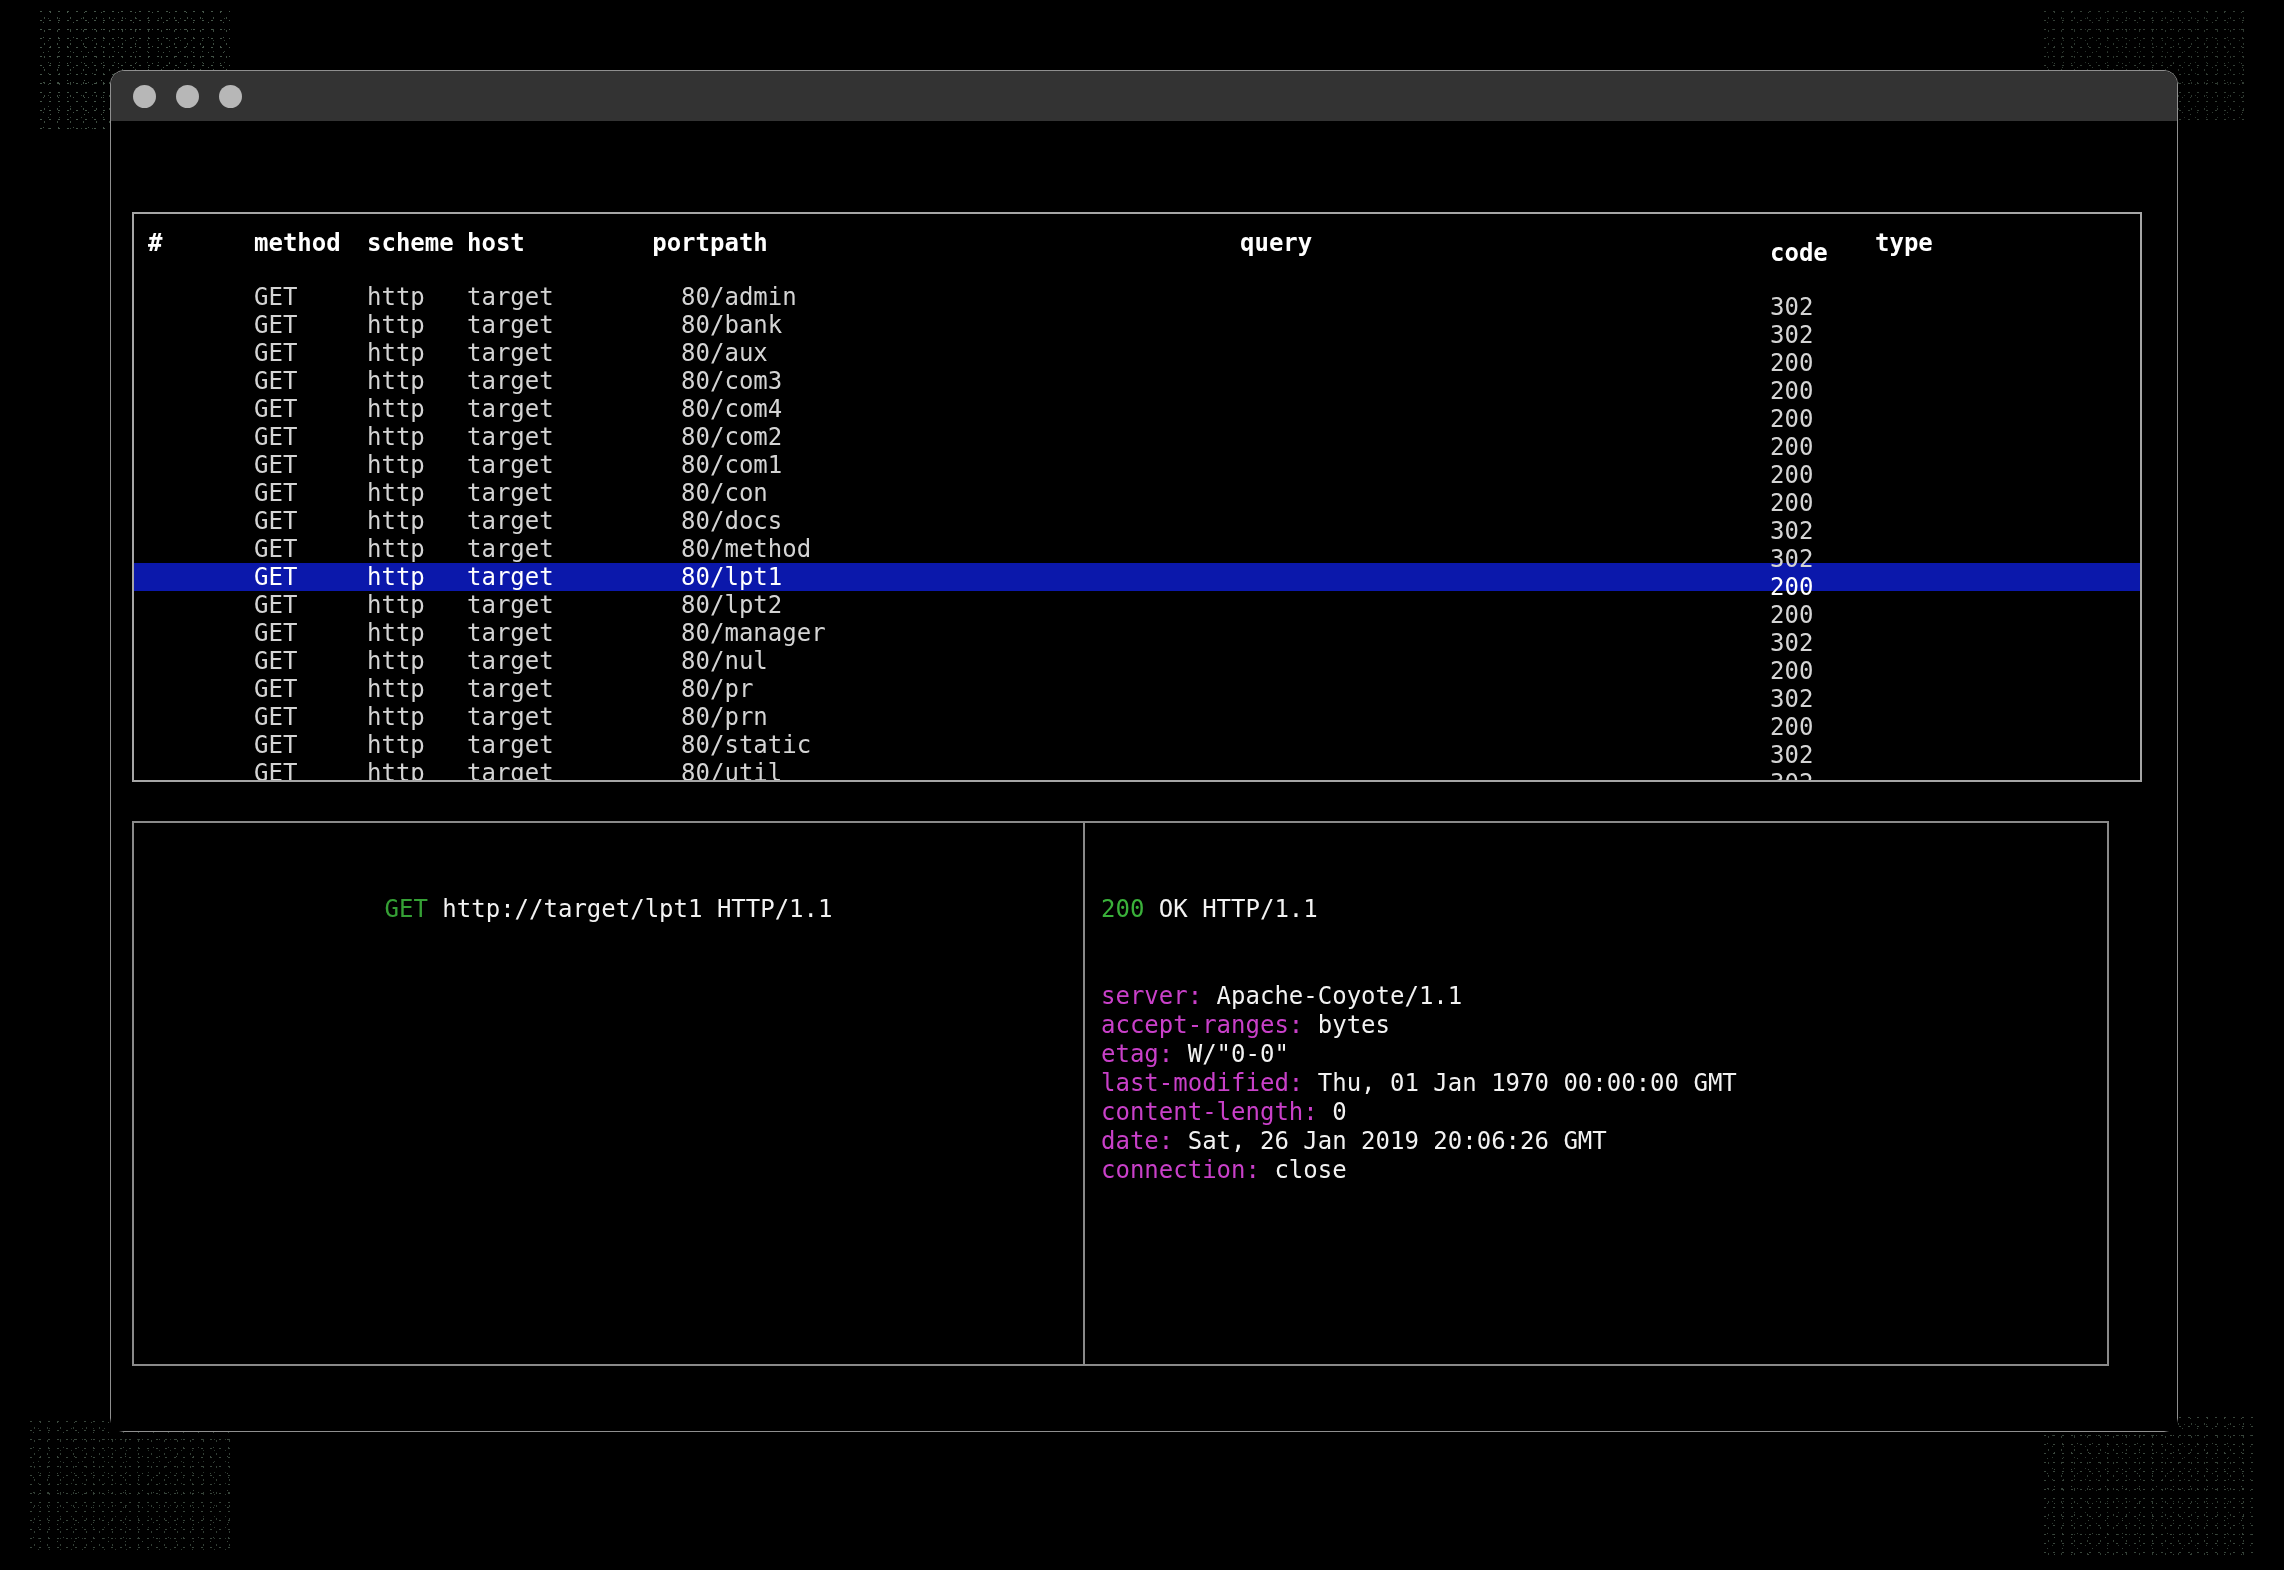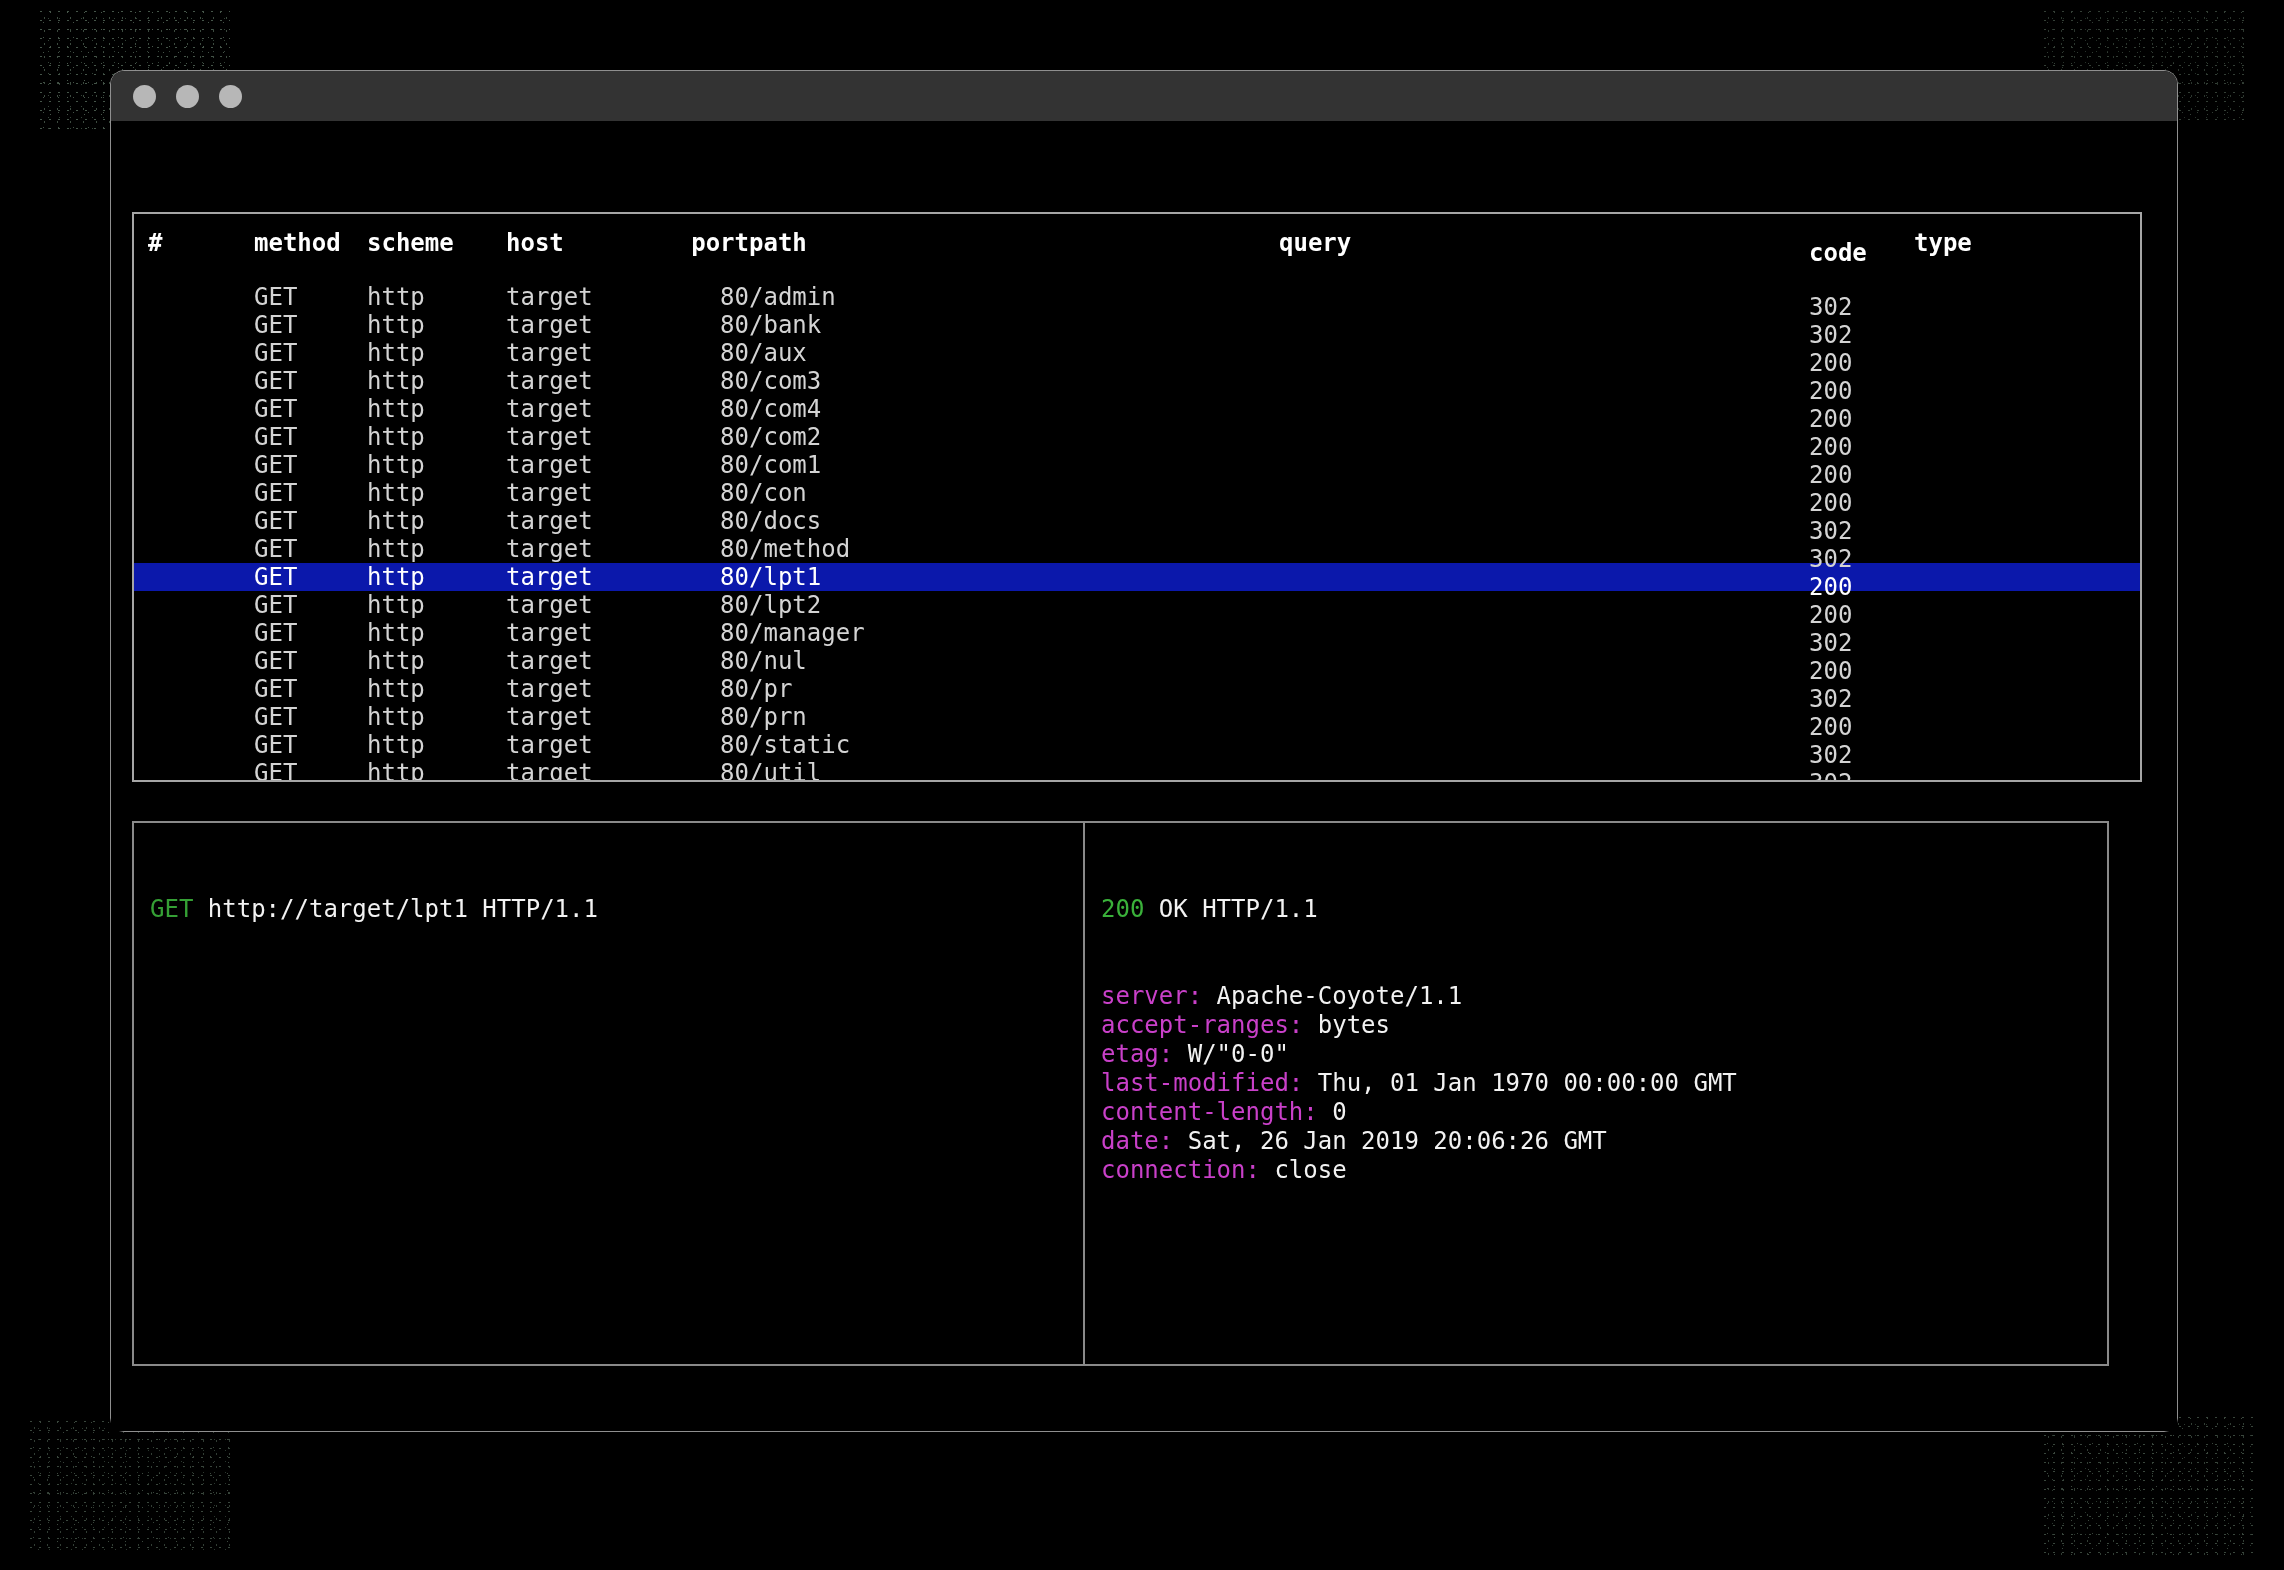--- a/index.html
+++ b/index.html
@@ -112,21 +112,21 @@
   }
   .row.selected {
     background: #0b18ab;
     color: #ffffff;
   }
 
   
   .c-num    { width: 120px;  padding-left: 14px; box-sizing: border-box; }
   .c-method { width: 105px; }
   .c-scheme { width: 100px; margin-left: 8px; }
-  .c-host   { width: 175px; margin-left: 39px; }
+  .c-host   { width: 175px; }
   .c-port   { width: 68px; text-align: right; }
   .c-path   { width: 530px; }
   .c-query  { width: 530px; }
   .c-code   { width: 105px; margin-top: 20px; }
   .c-type   { width: 160px; }
 
   
   .pane {
     position: absolute;
     top: 700px;
@@ -134,21 +134,21 @@
     border: 2px solid #8a8a8a;
     box-sizing: border-box;
     background: #000000;
     padding: 14px 16px;
     overflow: hidden;
     font-size: 24px;
     line-height: 29px;
     white-space: pre-wrap;
     word-break: break-all;
   }
-  #request-pane  { left: 21px;   width: 953px; }
+  #request-pane  { left: 21px;   width: 953px; text-align: center; }
   #response-pane { left: 972px; width: 1026px; }
 
   .tok-method { color: #35a035; }
   .tok-status { color: #3ab13a; }
   .tok-header { color: #c940c9; }
   .tok-plain  { color: #f2f2f2; }
 </style>
 </head>
 <body>
 

